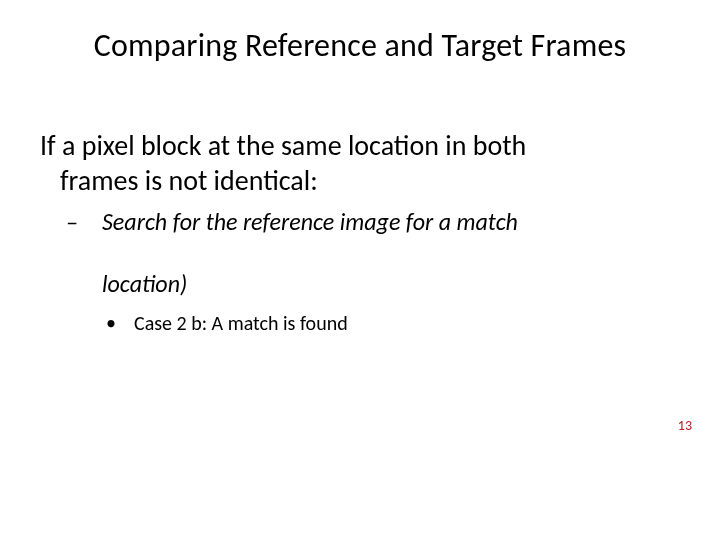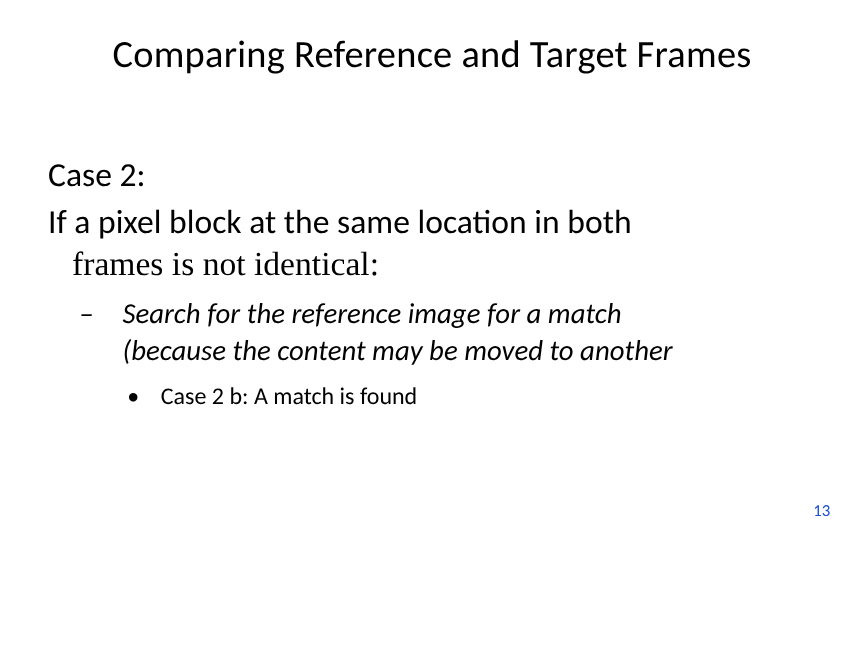--- a/index.html
+++ b/index.html
@@ -42,21 +42,20 @@
   }
   .case-desc {
     font-size: 28px;
     line-height: 1.25;
     margin-bottom: 8px;
     padding-left: 0;
     text-indent: 0;
   }
   .case-desc-rest {
     padding-left: 20px;
-    font-family: Liberation Serif, serif;
   }
   .lvl2 {
     font-size: 24px;
     line-height: 1.3;
     padding-left: 62px;
     text-indent: -18px;
     margin-top: 2px;
     font-style: italic;
   }
   .lvl2 .dash {
@@ -75,42 +74,42 @@
   }
   .lvl3 .bullet {
     display: inline-block;
     width: 14px;
   }
   .pagenum {
     position: absolute;
     bottom: 18px;
     right: 28px;
     font-size: 14px;
-    color: #1d4ed8;
+    color: #b91c1c;
   }
 </style>
 </head>
 <body>
 
 <div class="slide">
 
   <div class="title">Comparing Reference and Target Frames</div>
 
   <div class="body">
 
-    <div class="case-line">Case 2:</div>
 
     <div class="case-desc">
       <span>If a pixel block at the same location in both</span><br>
       <span class="case-desc-rest">frames is not identical:</span>
     </div>
 
     <div class="lvl2">
       <span class="dash">–</span><span>Search for the reference image for a match</span><br>
-      <span>(because the content may be moved to another</span><br>
+      <br>
+      <span>location)</span>
     </div>
 
 
     <div class="lvl3">
       <span class="bullet">•</span><span>Case 2 b: A match is found</span>
     </div>
 
   </div>
 
   <div class="pagenum">13</div>

